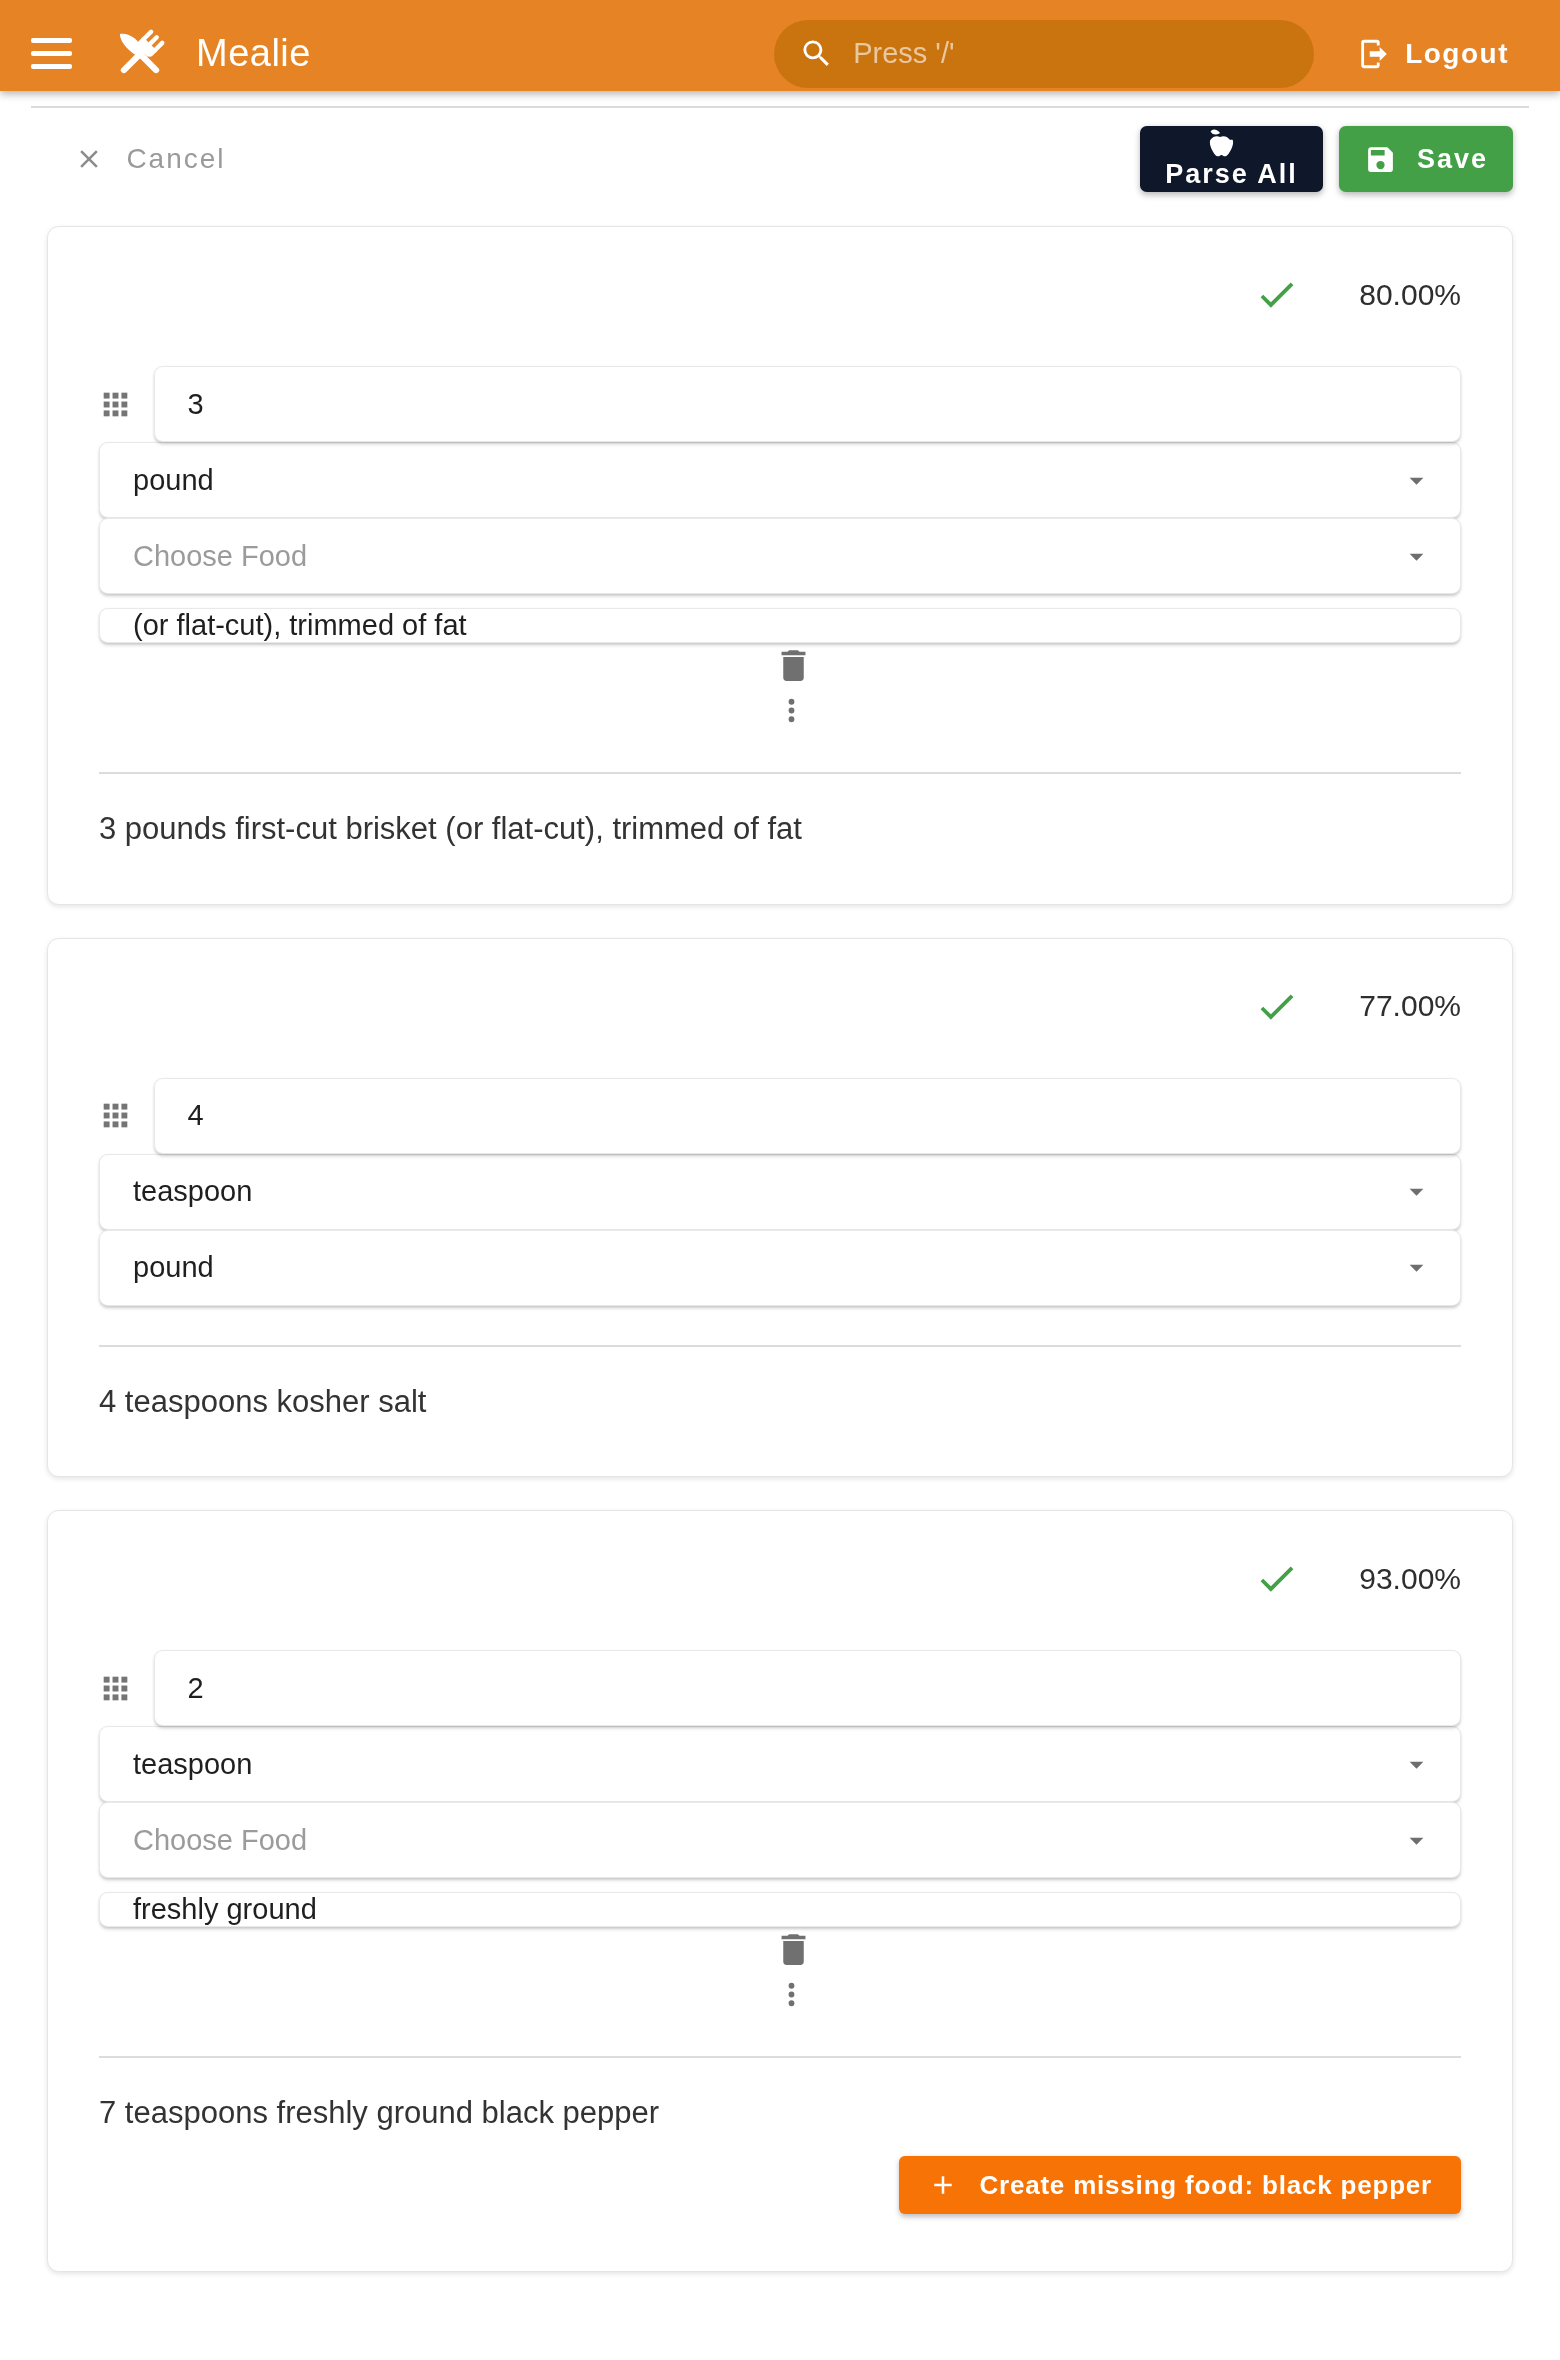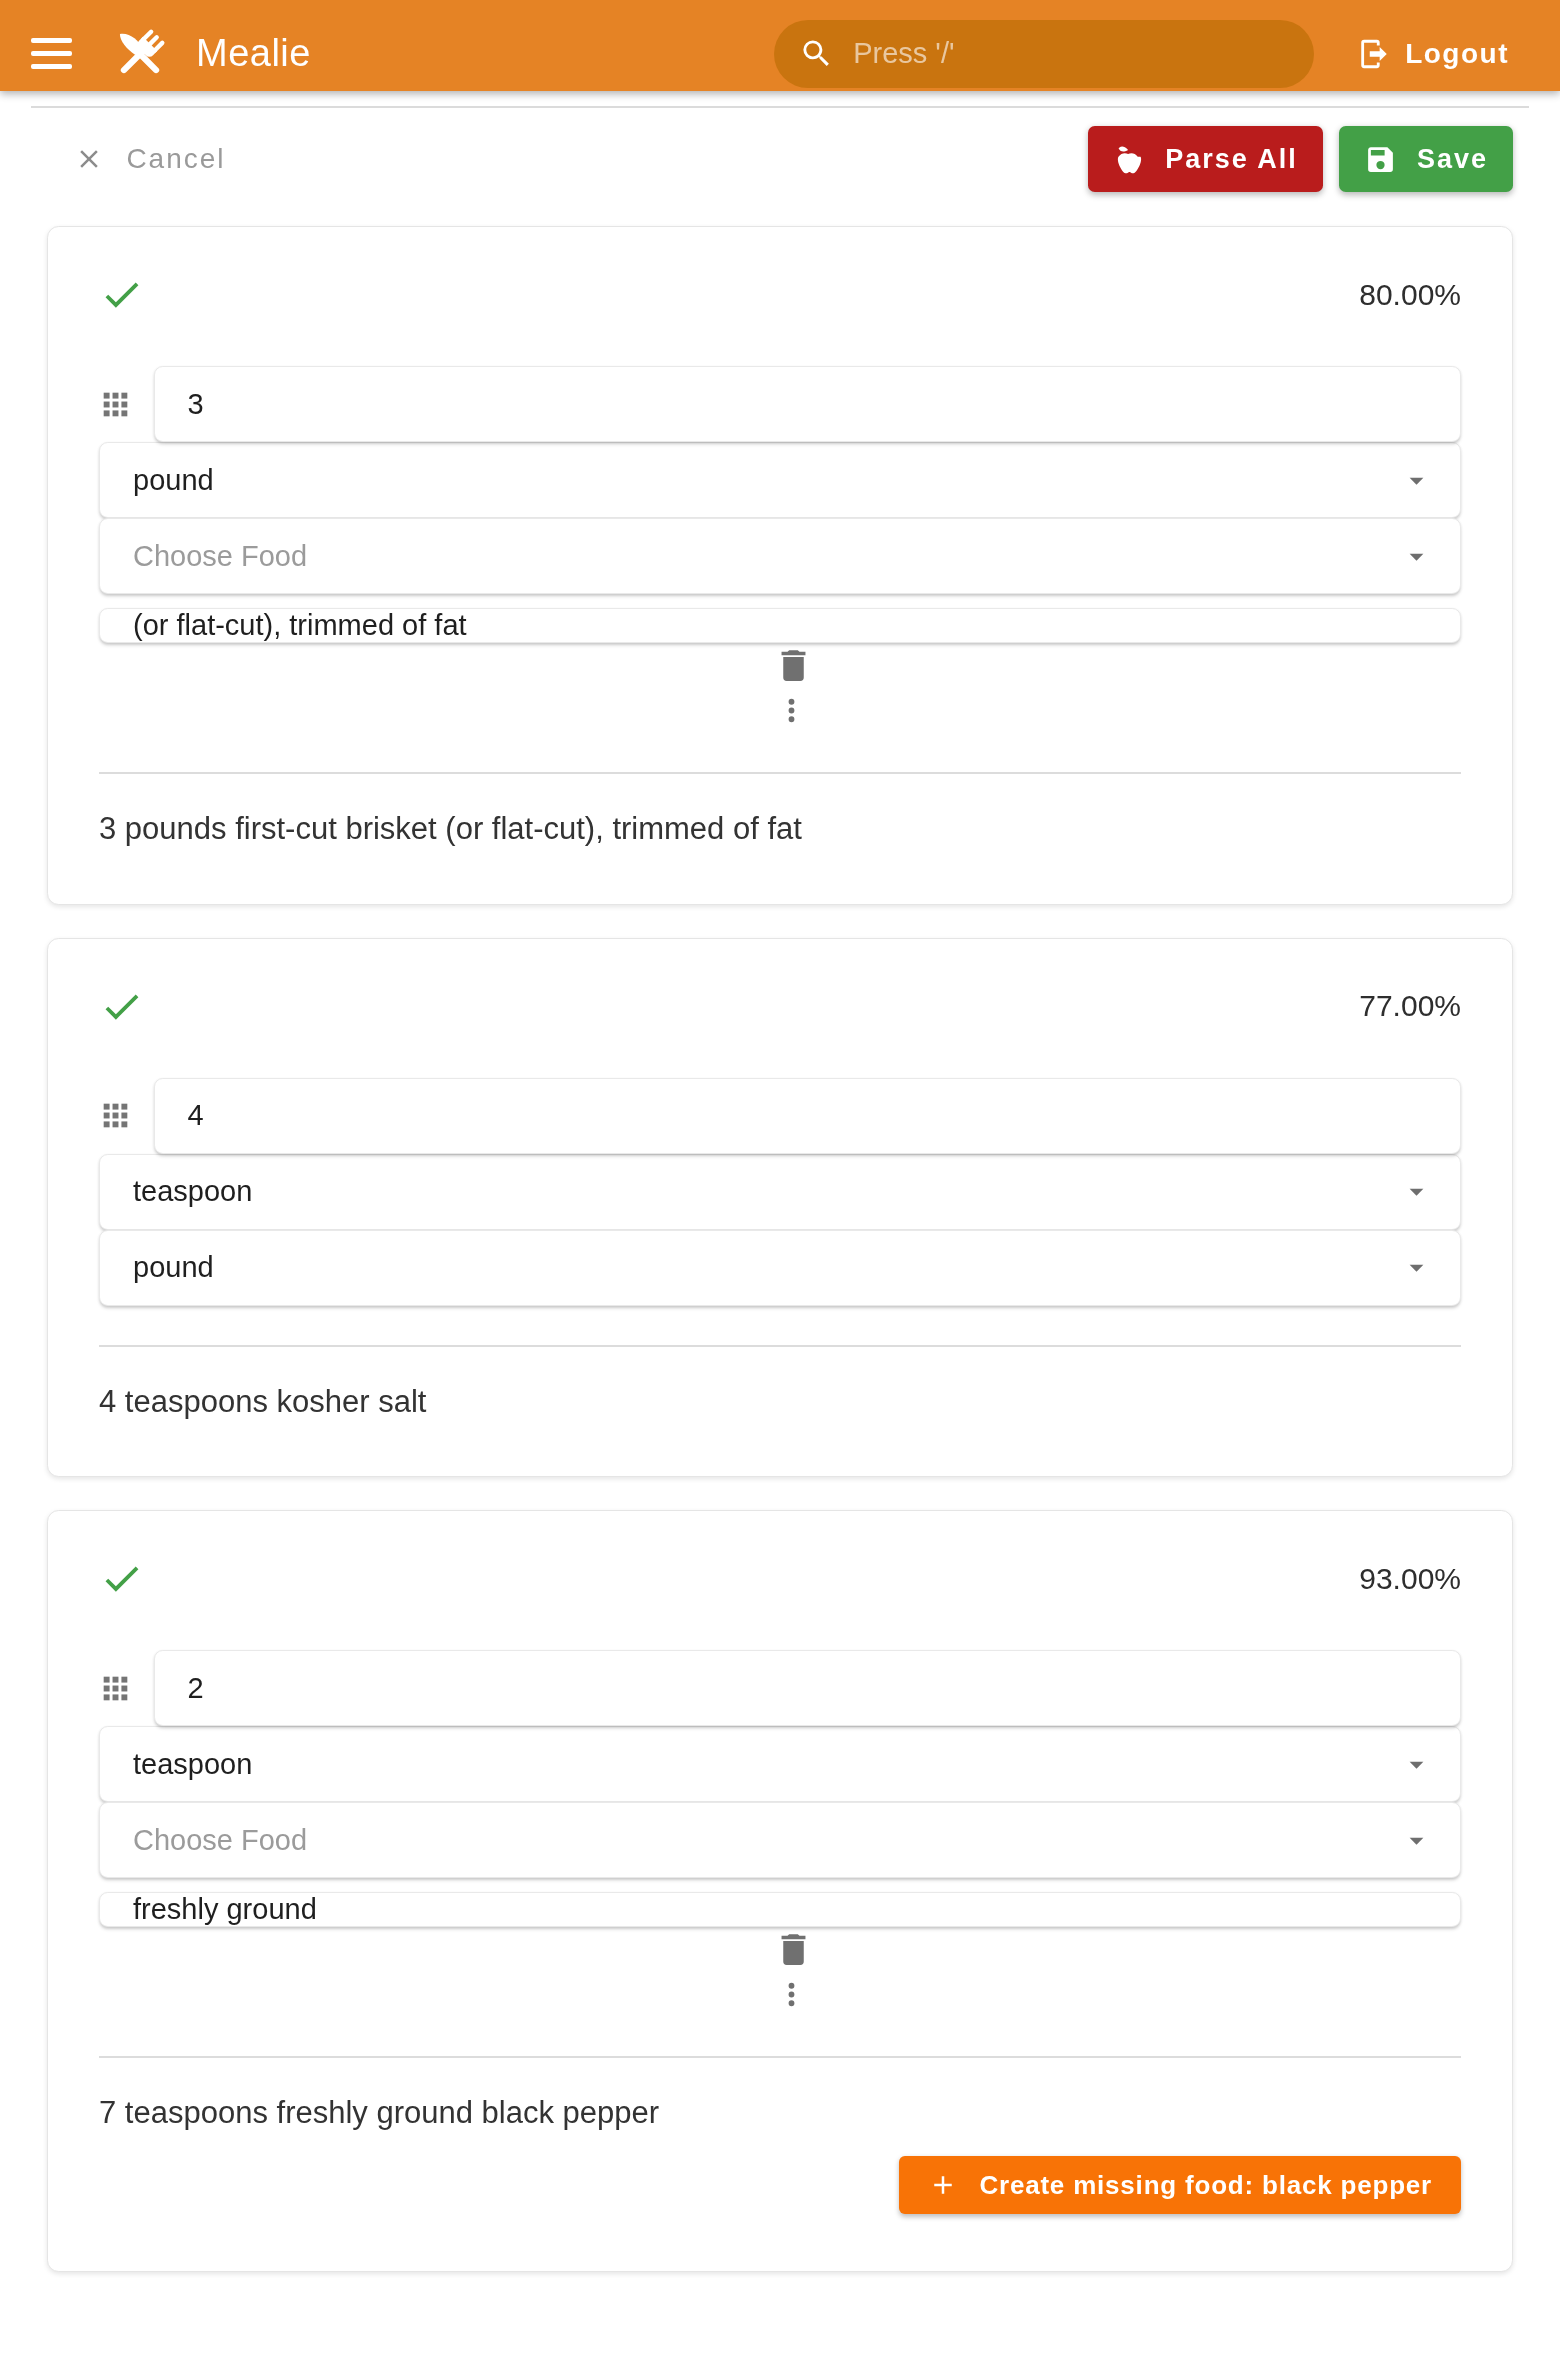--- a/index.html
+++ b/index.html
@@ -44,32 +44,32 @@
   .cancel-btn svg { width:30px; height:30px; fill:#8C8C8C; }
   .cancel-btn span { color:#9A9A9A; font-size:28px; font-weight:500; letter-spacing:2px; margin-left:22.4px; }
   .btn {
     height:66px; border:none; border-radius:6.8px; cursor:pointer;
     display:flex; align-items:center; padding:0 25px;
     color:#fff; font-family:"Liberation Sans",sans-serif;
     font-size:27px; font-weight:700; letter-spacing:2px;
     box-shadow:0 2.9px 5.9px rgba(0,0,0,0.28);
   }
   .btn svg { width:33px; height:33px; fill:#fff; margin-right:19.5px; }
-  .btn-parse { background:#b91c1c; margin-left:auto; }
+  .btn-parse { background:#0f172a; margin-left:auto;flex-direction:column; }
   .btn-save  { background:#43A047; margin-left:16.6px; }
 
   
   main { padding:0 47px; }
   .card {
     margin-top:33px; background:#fff;
     border:1px solid #E5E5E5; border-radius:11.7px;
     box-shadow:0 2px 4.9px rgba(0,0,0,0.10);
     padding:45px 51px 57px;
   }
-  .conf-row { display:flex; justify-content:space-between; align-items:center; height:45px;gap:40px; }
+  .conf-row { display:flex; justify-content:flex-end; align-items:center; height:45px;gap:40px; }
   .conf-row svg { width:45px; height:45px; flex:none; }
   .conf-row span { font-size:30px; color:#2E2E2E; margin-left:20.5px; }
 
   .field {
     background:#fff; height:76px; border-radius:8.8px;
     border:1px solid #E9E9E9;
     box-shadow:0 2.9px 3.9px -1px rgba(0,0,0,0.18), 0 1px 2.9px rgba(0,0,0,0.08);
   }
   input.field {
     outline:none; padding:0 33px; font-size:29px; color:#1F1F1F;

